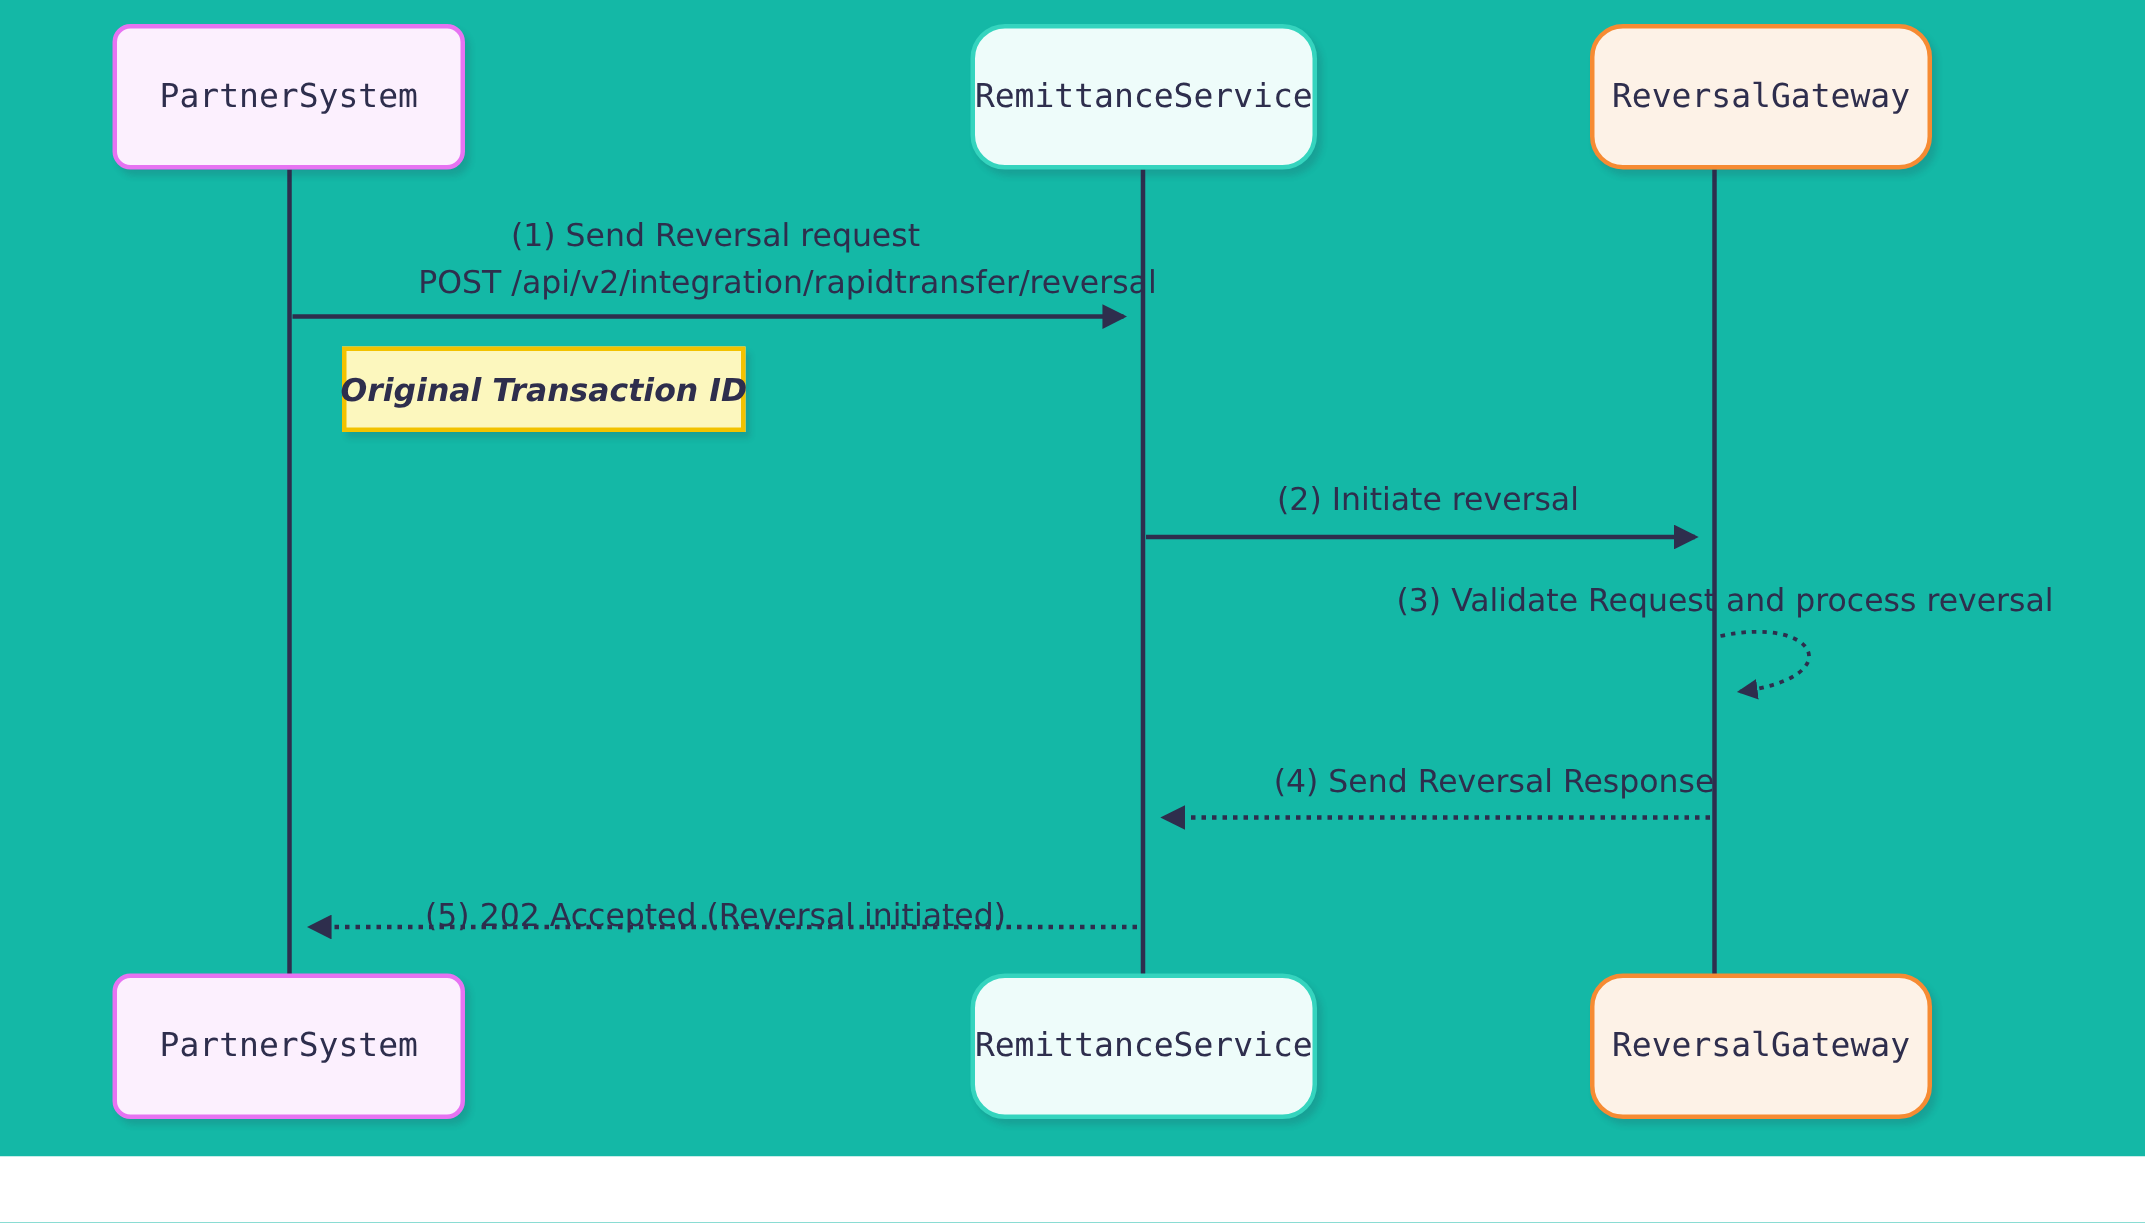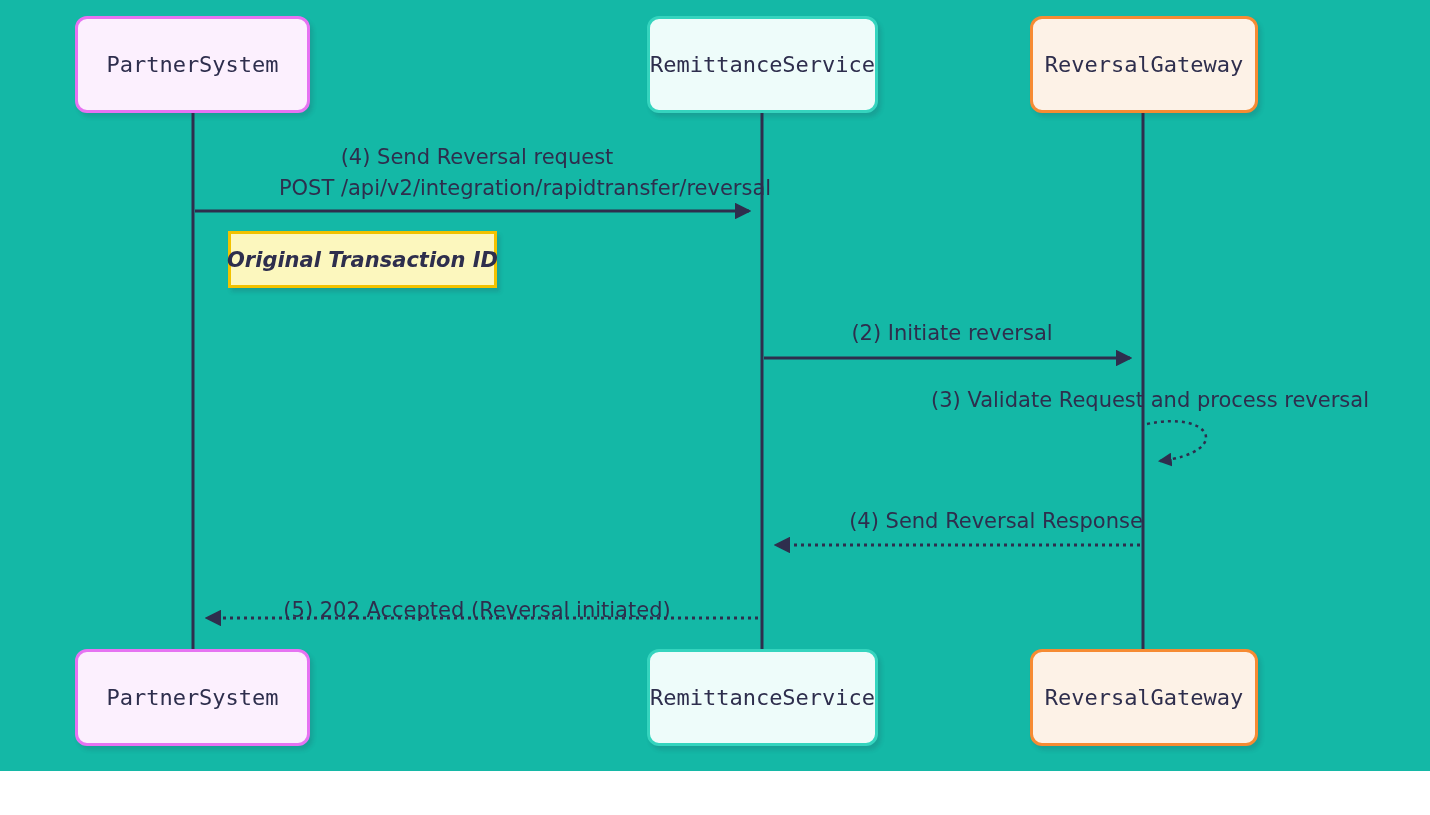--- a/index.html
+++ b/index.html
@@ -26,22 +26,22 @@
     border-radius: 12px;
     border: 3px solid;
     box-shadow: 3px 4px 4px rgba(45, 45, 70, 0.16);
     font-family: "DejaVu Sans Mono", monospace;
     font-size: 22px;
     background: #fff;
     box-sizing: border-box;
     white-space: nowrap;
   }
   .actor.pos-1 { left: 75px;  width: 235px; }
-  .actor.pos-2 { left: 647px; width: 231px; }
-  .actor.pos-3 { left: 1030px; width: 228px; }
+  .actor.pos-2 { left: 647px; width: 231px; border-radius: 23px; }
+  .actor.pos-3 { left: 1060px; width: 228px; border-radius: 22px; }
   .actor.row-top { top: 16px; }
   .actor.row-bottom { top: 649px; }
   .actor.c-pink   { border-color: #e673f2; background: #fcf0fe; }
   .actor.c-teal   { border-color: #35d4be; background: #eefcfa; }
   .actor.c-orange { border-color: #f68b33; background: #fdf2e7; }
 
   .msg {
     position: absolute;
     transform: translateX(-50%);
     white-space: nowrap;
@@ -110,21 +110,21 @@
   <div class="actor pos-1 row-top c-pink">
     <span>PartnerSystem</span>
   </div>
   <div class="actor pos-2 row-top c-teal">
     <span>RemittanceService</span>
   </div>
   <div class="actor pos-3 row-top c-orange">
     <span>ReversalGateway</span>
   </div>
 
-  <div class="msg msg-1a">(4) Send Reversal request</div>
+  <div class="msg msg-1a">(1) Send Reversal request</div>
   <div class="msg msg-1b">POST /api/v2/integration/rapidtransfer/reversal</div>
   <div class="msg msg-2">(2) Initiate reversal</div>
   <div class="msg msg-3">(3) Validate Request and process reversal</div>
   <div class="msg msg-4">(4) Send Reversal Response</div>
   <div class="msg msg-5">(5) 202 Accepted (Reversal initiated)</div>
 
   <div class="note">
     <span>Original Transaction ID</span>
   </div>
 

